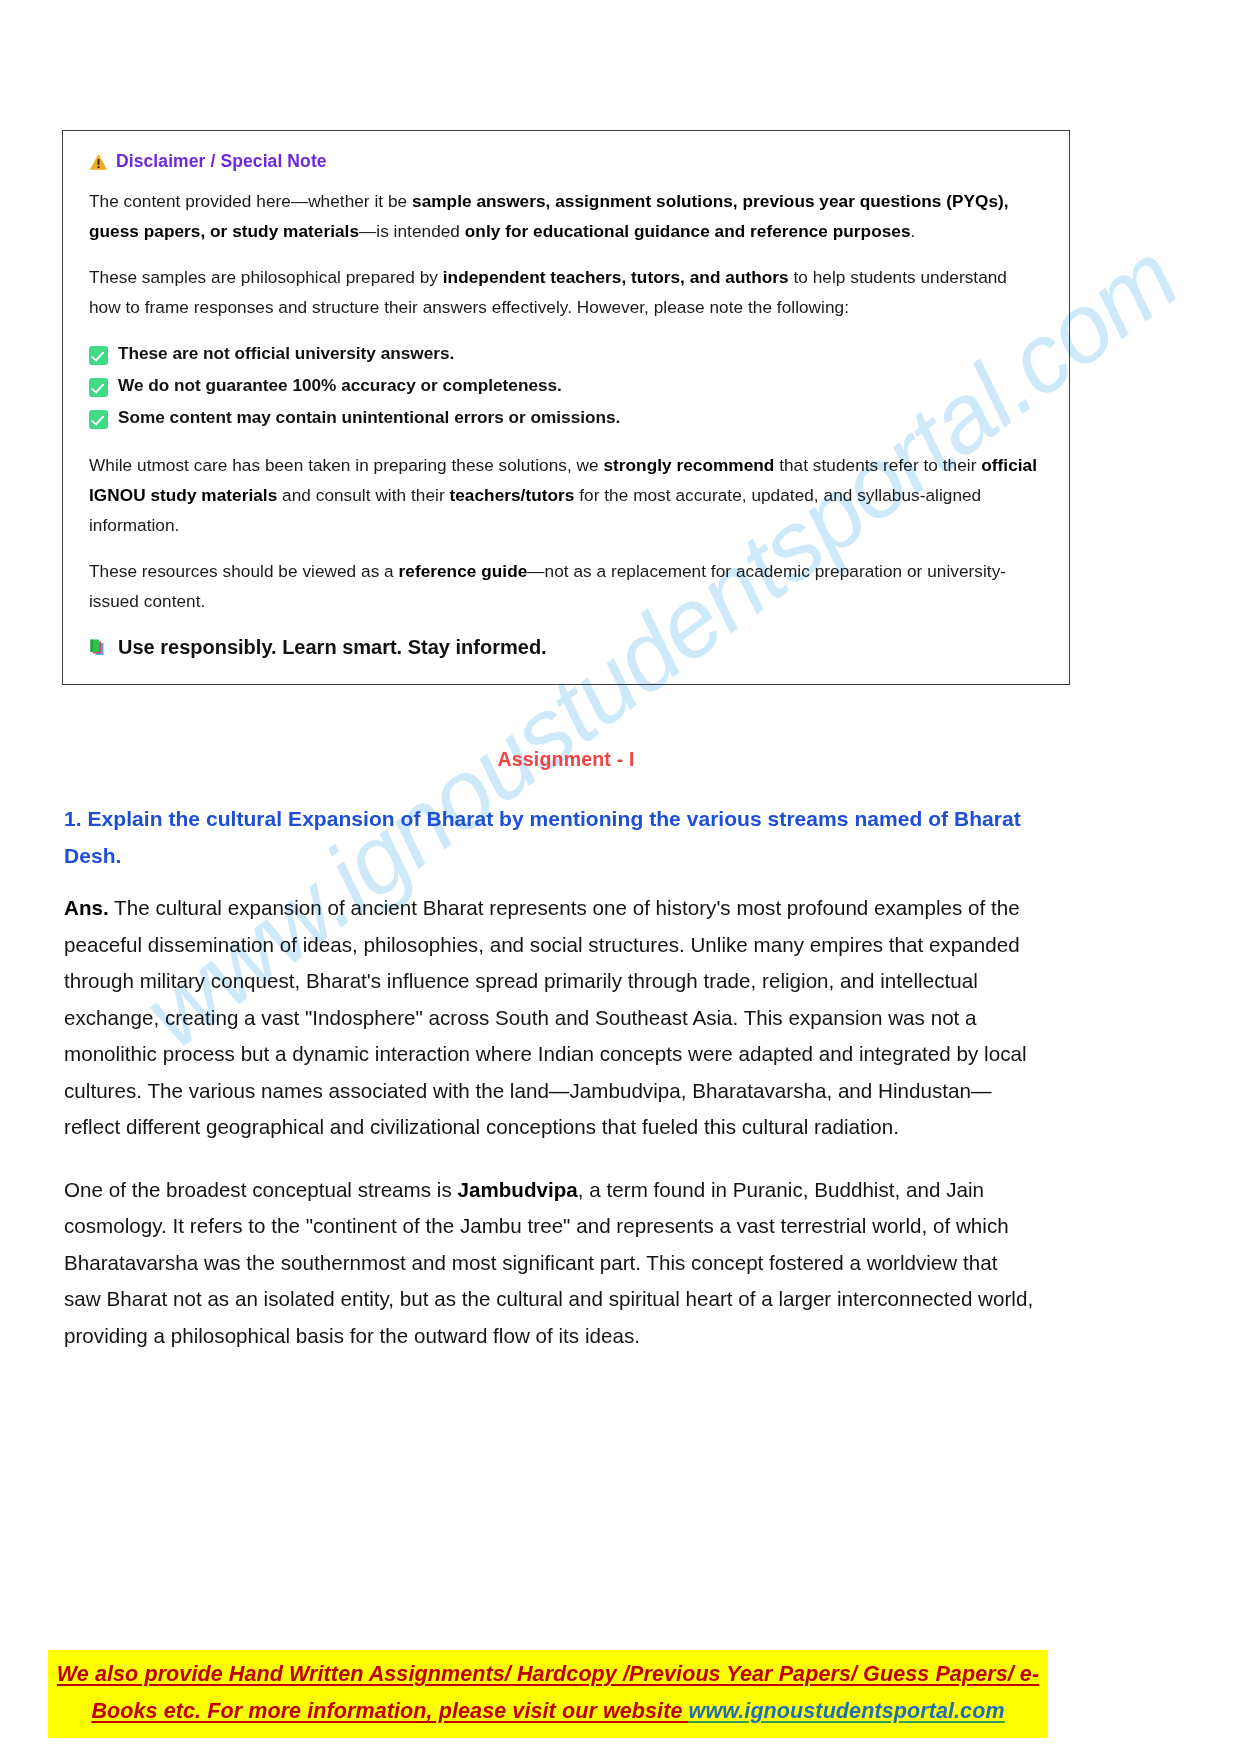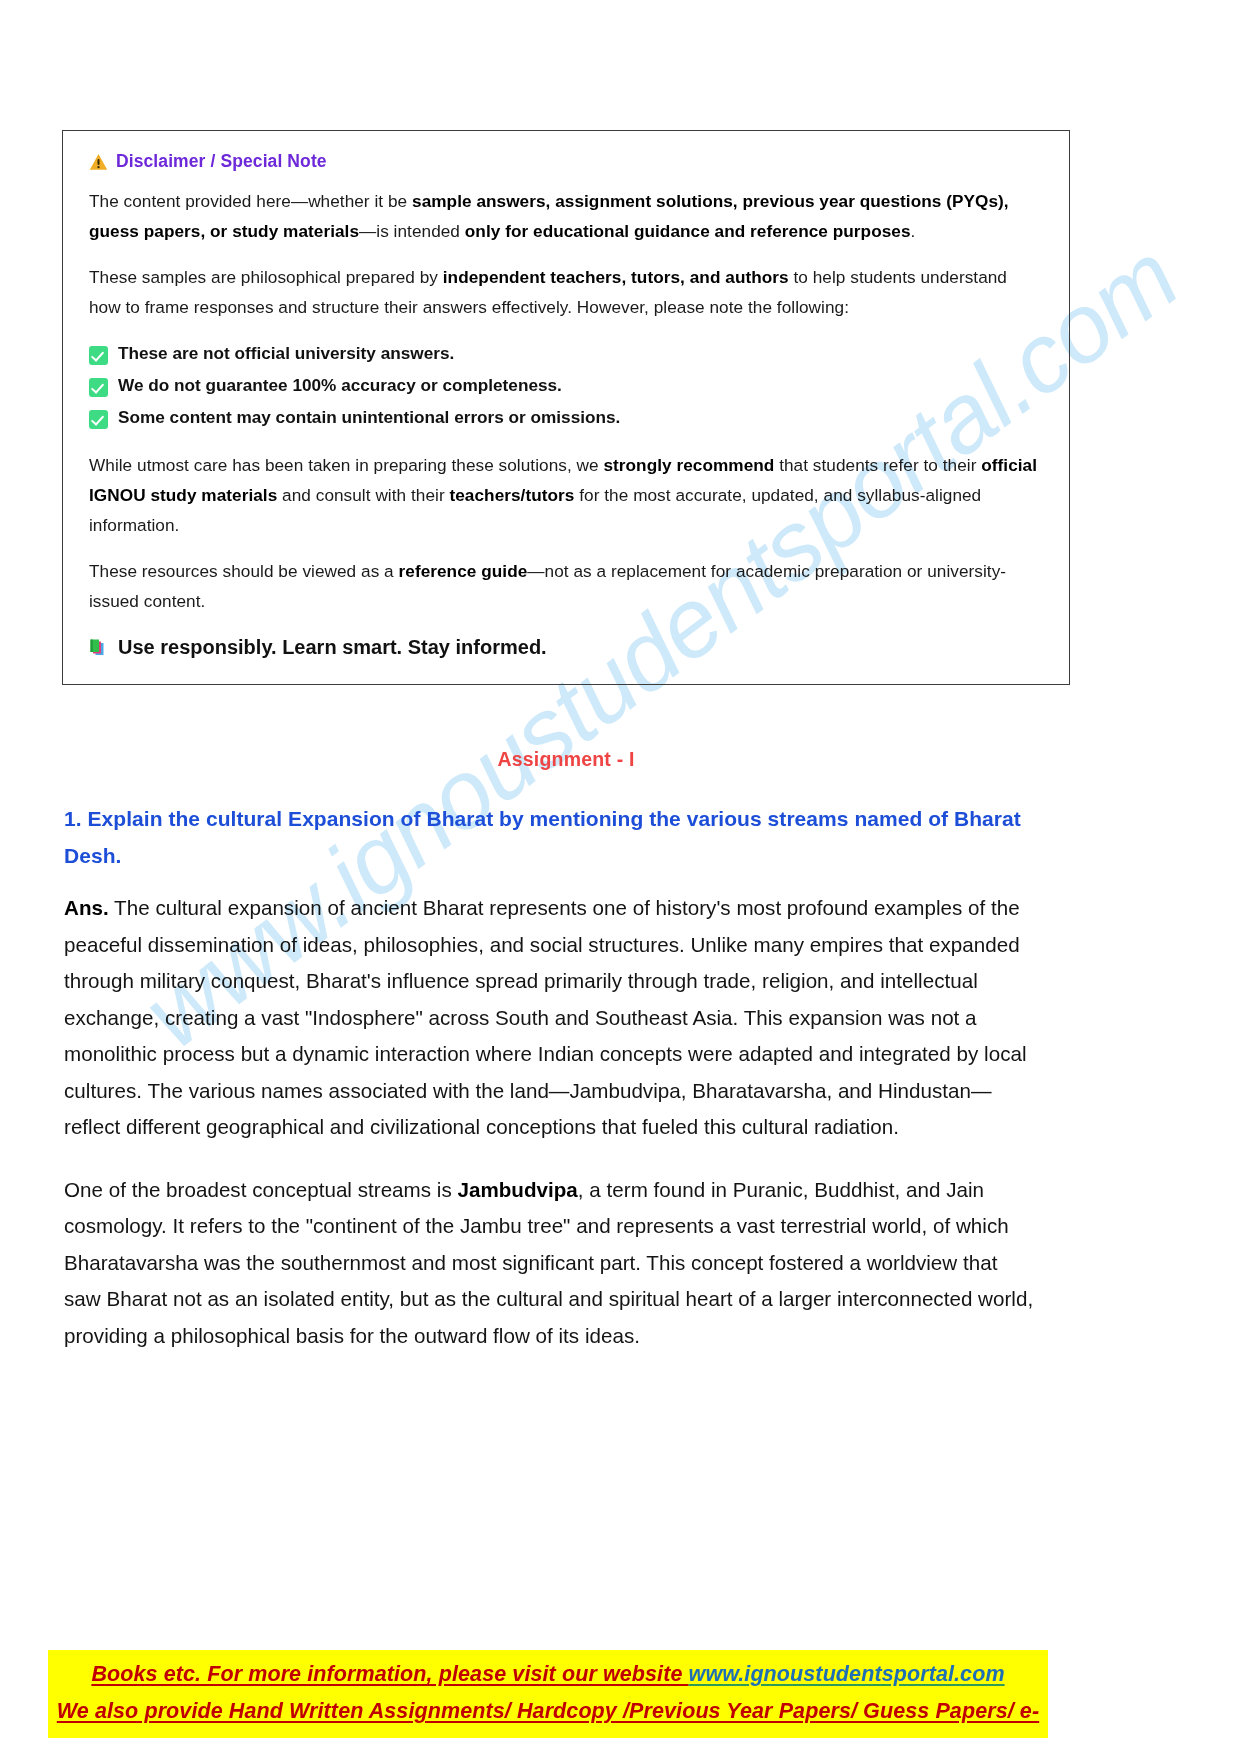--- a/index.html
+++ b/index.html
@@ -287,18 +287,18 @@
 
     <div class="question">1. Explain the cultural Expansion of Bharat by mentioning the various streams named of Bharat Desh.</div>
 
     <div class="answer-block">
       <p class="ans-p"><b>Ans.</b><span> The cultural expansion of ancient Bharat represents one of history's most profound examples of the peaceful dissemination of ideas, philosophies, and social structures. Unlike many empires that expanded through military conquest, Bharat's influence spread primarily through trade, religion, and intellectual exchange, creating a vast "Indosphere" across South and Southeast Asia. This expansion was not a monolithic process but a dynamic interaction where Indian concepts were adapted and integrated by local cultures. The various names associated with the land—Jambudvipa, Bharatavarsha, and Hindustan—reflect different geographical and civilizational conceptions that fueled this cultural radiation.</span></p>
 
       <p class="ans-p"><span>One of the broadest conceptual streams is </span><b>Jambudvipa</b><span>, a term found in Puranic, Buddhist, and Jain cosmology. It refers to the "continent of the Jambu tree" and represents a vast terrestrial world, of which Bharatavarsha was the southernmost and most significant part. This concept fostered a worldview that saw Bharat not as an isolated entity, but as the cultural and spiritual heart of a larger interconnected world, providing a philosophical basis for the outward flow of its ideas.</span></p>
     </div>
 
     <div class="footer-banner">
+      <span class="fline"><span class="ftext">We also provide Hand Written Assignments/ Hardcopy /Previous Year Papers/ Guess Papers/ e-</span></span>
       <span class="fline"><span class="ftext">Books etc. For more information, please visit our website </span><a class="flink" href="#">www.ignoustudentsportal.com</a></span>
-      <span class="fline"><span class="ftext">We also provide Hand Written Assignments/ Hardcopy /Previous Year Papers/ Guess Papers/ e-</span></span>
     </div>
 
   </div>
 </div>
 
 </body></html>

